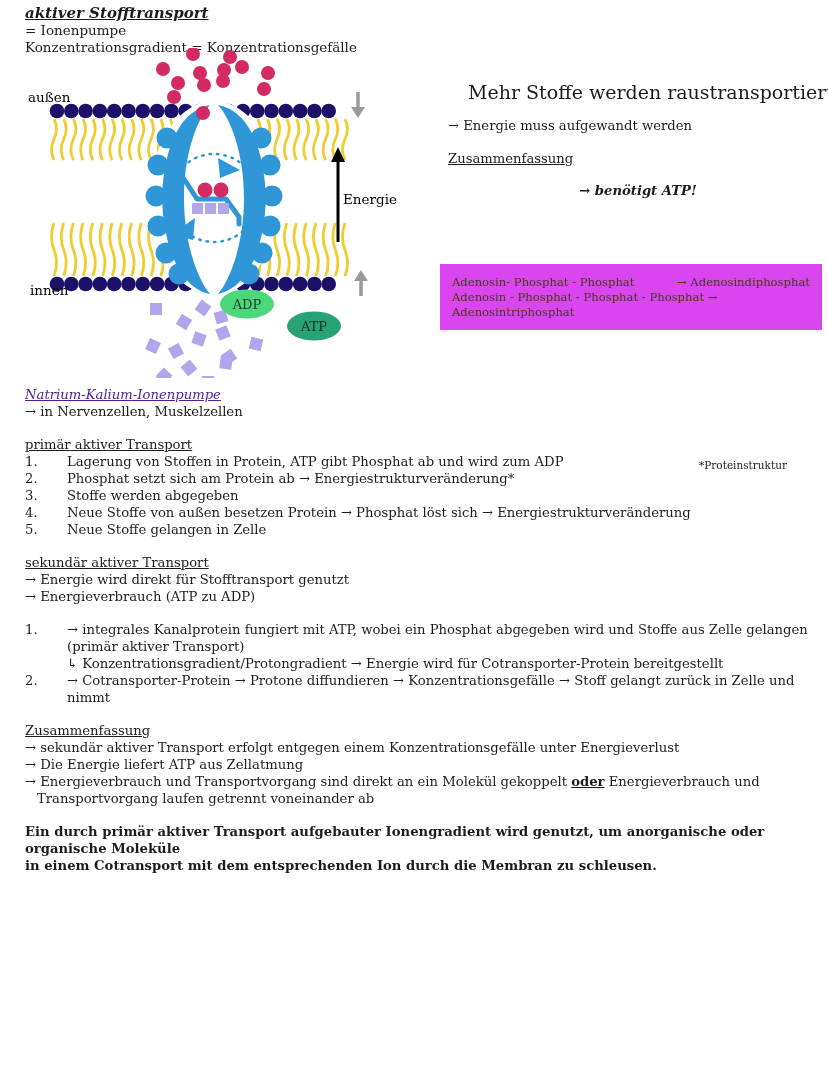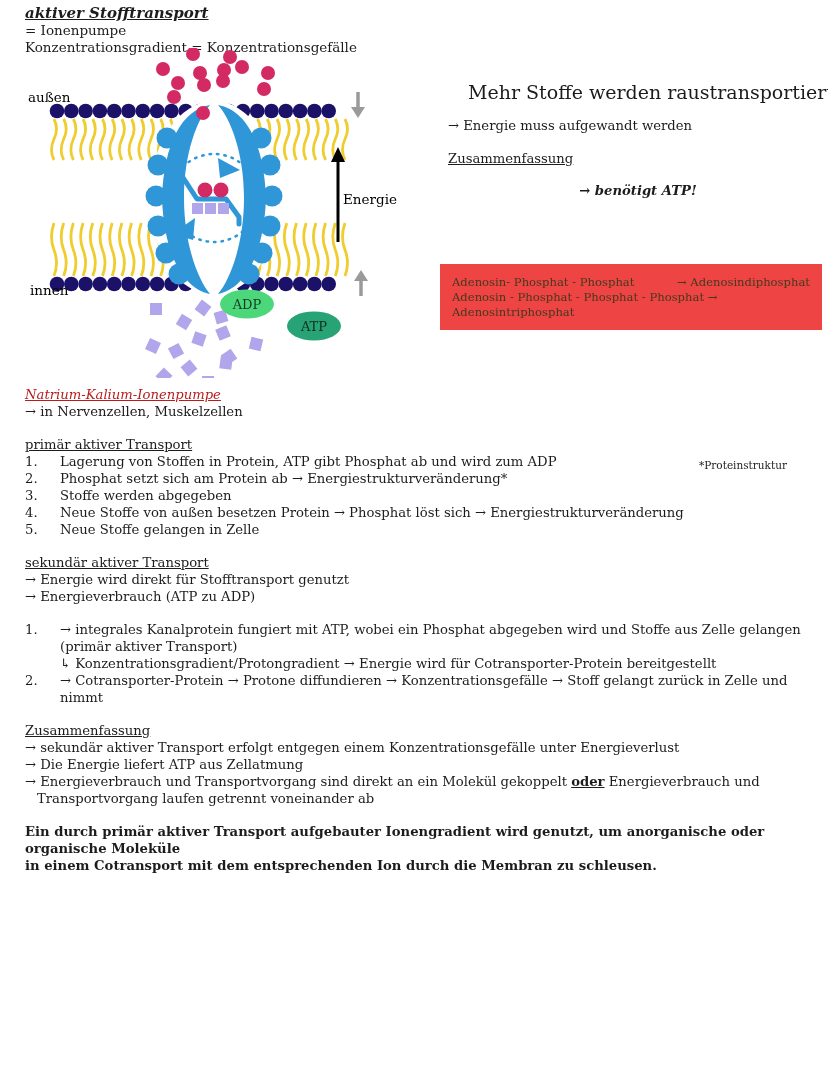--- a/index.html
+++ b/index.html
@@ -19,21 +19,21 @@
   
   #adp-box{left:440px;top:264px;width:382px;box-sizing:border-box;padding:11px 12px 10px 12px;
            font-size:11.6px;line-height:15px;color:#45391d;}
   #adp-box .row1{display:flex;justify-content:space-between;white-space:nowrap;}
   
   #main{left:25px;top:386px;width:792px;font-size:13.2px;line-height:17px;}
   .teal-title{font-style:italic;text-decoration:underline;}
   .sec-title{text-decoration:underline;}
   .numrow{display:flex;}
   .numrow .num{width:35px;flex:0 0 35px;}
-  .numrow .txt{flex:1;}
+  .numrow .txt{flex:1;margin-left:7px;}
   .mt16{margin-top:16px;}
   .indent12{padding-left:12px;}
   .bold{font-weight:bold;}
   #footnote{left:699px;top:459px;font-size:10.5px;}
   #bottom-bar{left:57px;top:1077px;width:714px;height:8px;background:#3c3c3c;border-radius:4px;}
   svg text{font-family:"DejaVu Serif","Liberation Serif",serif;}
 </style>
 </head>
 <body>
 
@@ -234,32 +234,32 @@
   <div class="abs" id="right-notes">
     <div class="head">Mehr Stoffe werden raustransportiert, weniger rein</div>
     <div class="spacer16"></div>
     <div>→ Energie muss aufgewandt werden</div>
     <div class="spacer16"></div>
     <div class="u">Zusammenfassung</div>
     <div class="spacer15"></div>
     <div class="bi">→ benötigt ATP!</div>
   </div>
 
-  <div class="abs" id="adp-box" style="background: #ef4444;">
+  <div class="abs" id="adp-box" style="background: #d946ef;">
     <div class="row1">
       <span>Adenosin- Phosphat - Phosphat</span>
       <span>→ Adenosindiphosphat</span>
     </div>
     <div>Adenosin - Phosphat - Phosphat - Phosphat → Adenosintriphosphat</div>
   </div>
 
   <div class="abs" id="main">
 
     <div>
-      <span class="teal-title" id="teal-title" style="color: #b91c1c;">Natrium-Kalium-Ionenpumpe</span>
+      <span class="teal-title" id="teal-title" style="color: #4c1d95;">Natrium-Kalium-Ionenpumpe</span>
       <div>→ in Nervenzellen, Muskelzellen</div>
     </div>
 
     <div class="mt16">
       <div class="sec-title">primär aktiver Transport</div>
       <div class="numrow">
         <span class="num">1.</span>
         <span class="txt">Lagerung von Stoffen in Protein, ATP gibt Phosphat ab und wird zum ADP</span>
       </div>
       <div class="numrow">

